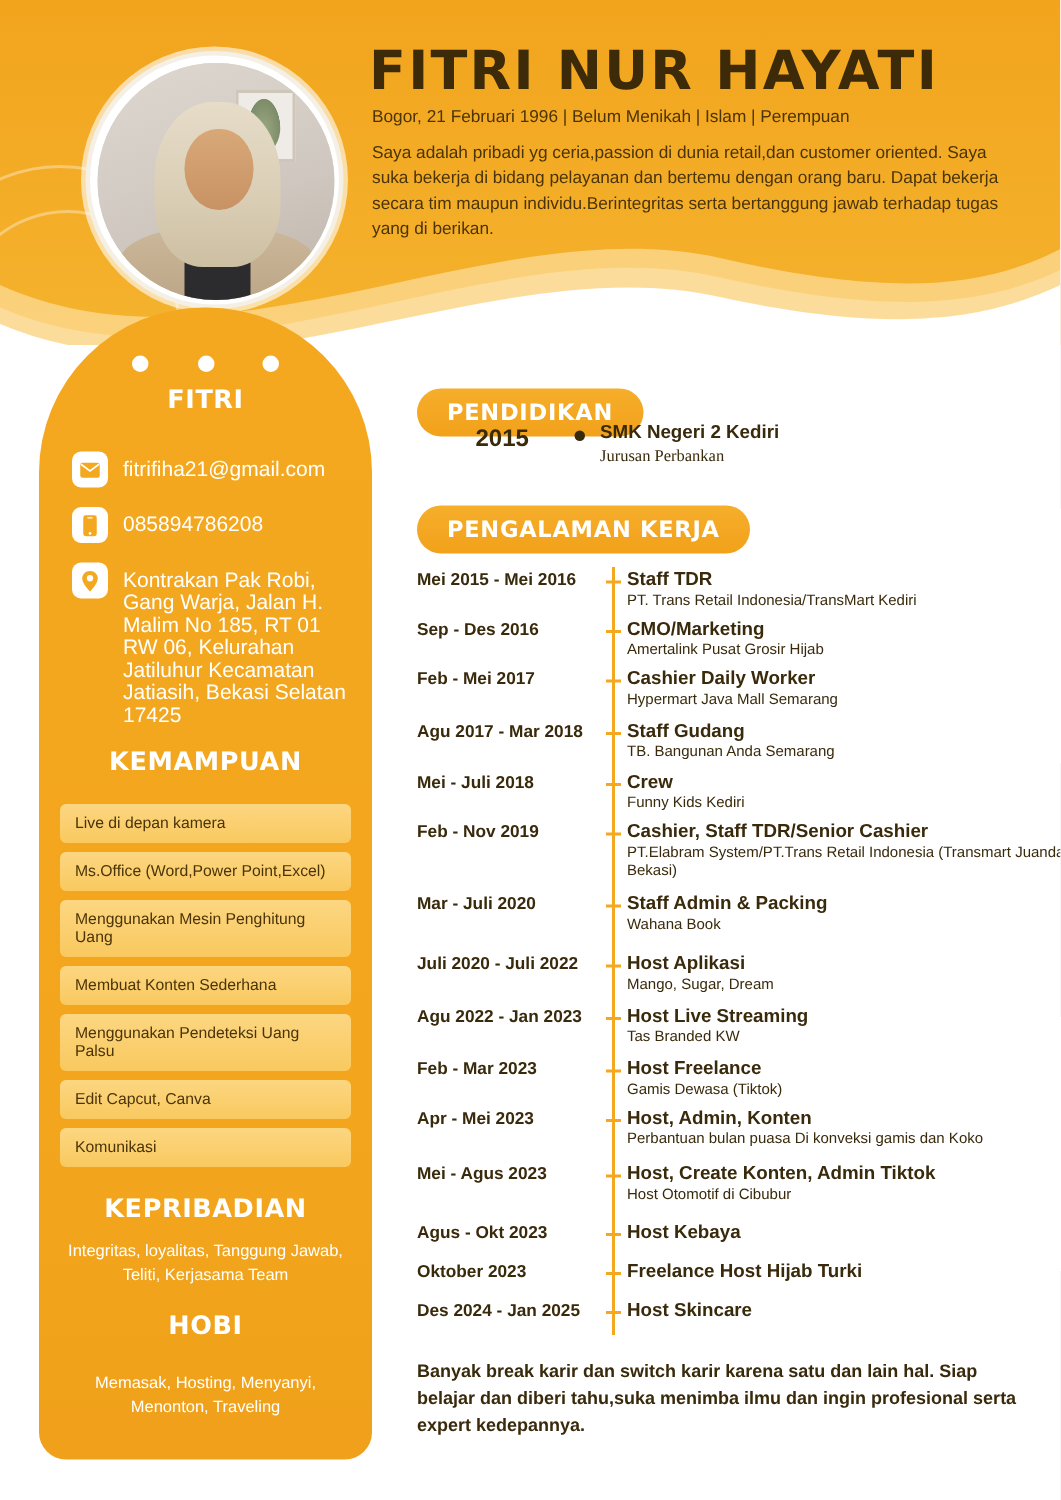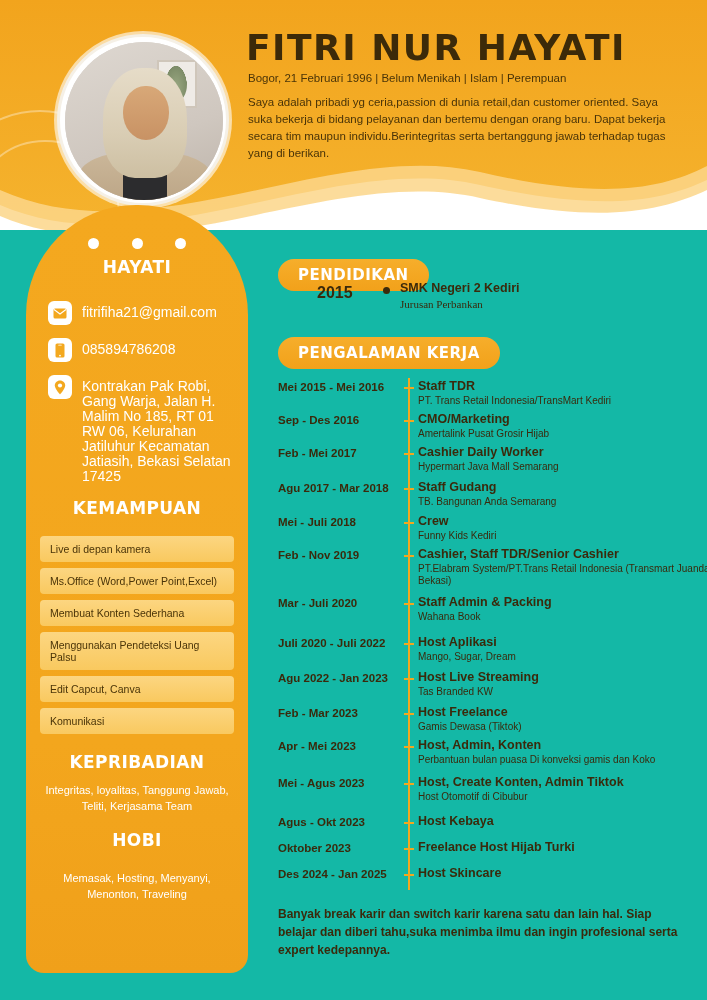--- a/index.html
+++ b/index.html
@@ -6,21 +6,21 @@
   html, body { margin: 0; padding: 0; }
   body {
     width: 707px; height: 1000px;
     background: #e8e8e8;
     font-family: "Liberation Sans", sans-serif;
     overflow: hidden;
   }
   #page {
     position: relative;
     width: 707px; height: 1000px;
-    background: #14b8a6;
+    background: #ffffff;
     overflow: hidden;
   }
 
   
   .header-bg {
     position: absolute;
     left: 0; top: 0;
     width: 707px; height: 230px;
     background: #f5a623;
     background: linear-gradient(180deg,#f2a41d 0%, #f5b32e 100%);
@@ -263,21 +263,21 @@
   <div class="subline">Bogor, 21 Februari 1996  |  Belum Menikah  |  Islam  |  Perempuan</div>
   <div class="intro">Saya adalah pribadi yg ceria,passion di dunia retail,dan customer oriented. Saya suka bekerja di bidang pelayanan dan bertemu dengan orang baru. Dapat bekerja secara tim maupun individu.Berintegritas serta bertanggung jawab terhadap tugas yang di berikan.</div>
 
   <div class="leftcol">
     <div class="dots">
       <span class="dot"></span>
       <span class="dot"></span>
       <span class="dot"></span>
     </div>
 
-    <div class="sec-title" style="margin-top:52px;">HAYATI</div>
+    <div class="sec-title" style="margin-top:52px;">FITRI</div>
 
     <div style="margin-top:24px;">
       <div class="contact-row">
         <span class="cicon">
           <svg width="14" height="11" viewBox="0 0 14 11">
               <rect x="0.5" y="0.5" width="13" height="10" rx="1.5" fill="#f3a81f"></rect>
               <path d="M1 1.5 L7 6 L13 1.5" stroke="#ffffff" stroke-width="1.1" fill="none"></path>
             </svg>
         </span>
         <span class="ctext">fitrifiha21@gmail.com</span>
@@ -301,20 +301,21 @@
         </span>
         <span class="ctext" style="width:150px;">Kontrakan Pak Robi, Gang Warja, Jalan H. Malim  No 185, RT 01 RW 06, Kelurahan Jatiluhur Kecamatan Jatiasih, Bekasi Selatan 17425</span>
       </div>
     </div>
 
     <div class="sec-title" style="margin-top:14px;">KEMAMPUAN</div>
 
     <div style="margin-top:18px;">
       <div class="skill">Live di depan kamera</div>
       <div class="skill">Ms.Office (Word,Power Point,Excel)</div>
+      <div class="skill">Menggunakan Mesin Penghitung Uang</div>
       <div class="skill">Membuat Konten Sederhana</div>
       <div class="skill">Menggunakan Pendeteksi Uang Palsu</div>
       <div class="skill">Edit Capcut, Canva</div>
       <div class="skill">Komunikasi</div>
     </div>
 
     <div class="sec-title" style="margin-top:18px;">KEPRIBADIAN</div>
     <div class="plain-text" style="margin-top:10px;">Integritas, loyalitas, Tanggung Jawab, Teliti, Kerjasama Team</div>
 
     <div class="sec-title" style="margin-top:16px;">HOBI</div>

